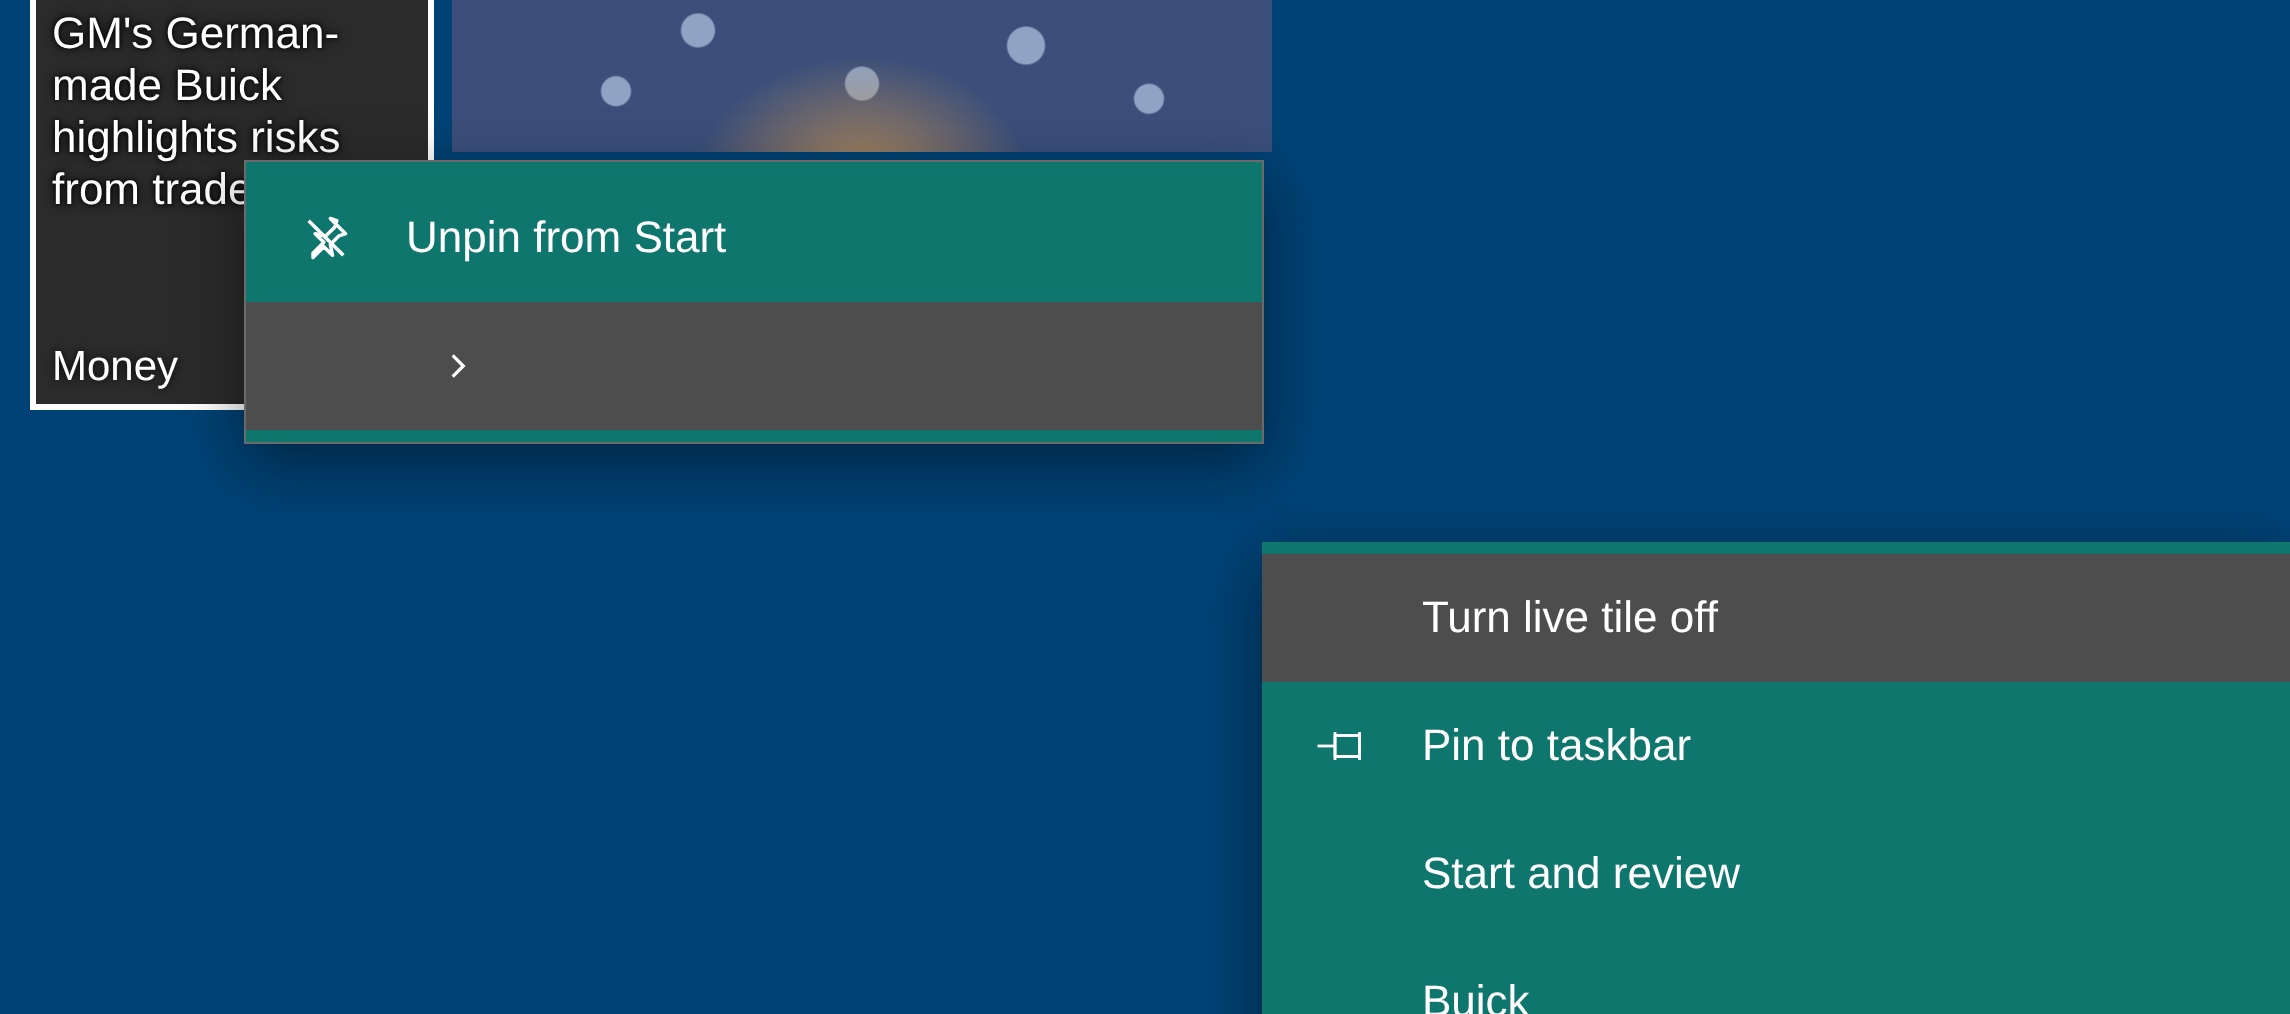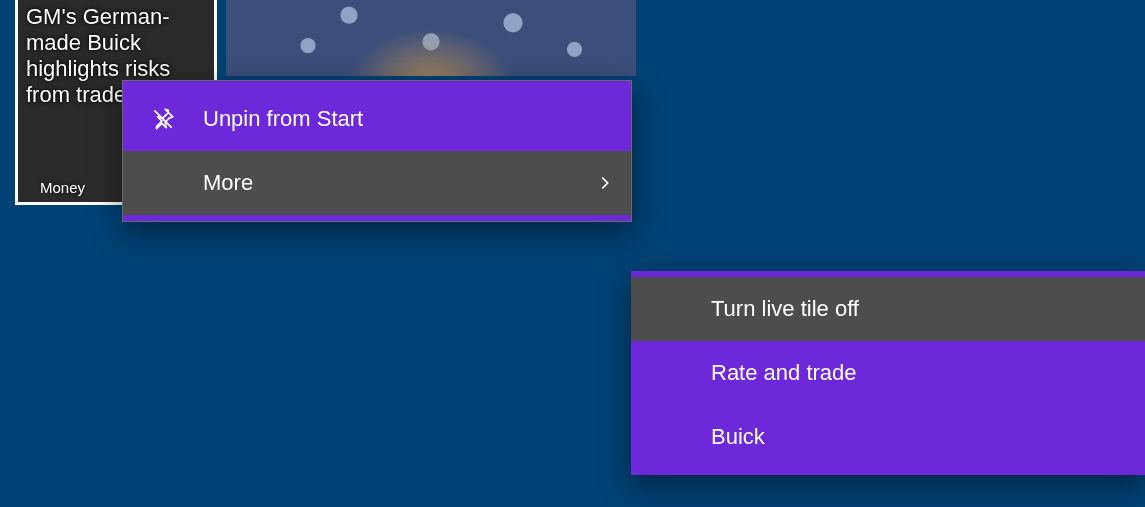--- a/index.html
+++ b/index.html
@@ -28,25 +28,24 @@
     line-height: 26px;
     font-weight: 400;
     color: #fff;
     padding: 4px 8px 0 8px;
     text-shadow: 0 0 6px rgba(0,0,0,.9), 0 0 2px #000;
   }
   .tile-app {
     position: absolute;
     left: 8px;
     bottom: 6px;
-    font-size: 15px;
+    font-size: 21px;
     font-weight: 400;
     color: #fff;
     text-shadow: 0 0 4px rgba(0,0,0,.9);
-    margin-left: 14px;
   }
   .tile-img-overlay {
     position: absolute;
     inset: 0;
     background:
       radial-gradient(circle at 30% 120%, rgba(150,20,30,.85) 0%, rgba(150,20,30,0) 55%),
       linear-gradient(180deg, rgba(40,30,60,.9) 0%, rgba(60,30,40,.9) 100%);
     z-index: -1;
   }
   .tile2-img {
@@ -58,21 +57,21 @@
       radial-gradient(circle at 70% 30%, #8fa4c4 0 9px, transparent 10px),
       radial-gradient(circle at 50% 55%, #8fa4c4 0 8px, transparent 9px),
       radial-gradient(circle at 20% 60%, #8fa4c4 0 7px, transparent 8px),
       radial-gradient(circle at 85% 65%, #8fa4c4 0 7px, transparent 8px),
       #3b4f7a;
   }
 
   
   .menu {
     position: absolute;
-    background: #6d28d9;
+    background: #0f766e;
     box-shadow: 0 10px 30px rgba(0,0,0,.45);
     padding: 6px 0;
     box-sizing: border-box;
   }
   .menu.primary { border: 1px solid #6a6a6a; }
   .menu-item {
     display: flex;
     align-items: center;
     height: 64px;
     color: #fff;
@@ -127,40 +126,50 @@
         <line x1="4" y1="4" x2="20" y2="20"></line>
       </svg>
     </span>
     <span class="label-slot">Unpin from Start</span>
     <span class="chevron-slot"></span>
   </div>
 
 
   <div class="menu-item hover">
     <span class="icon-slot"></span>
-    <span class="label-slot">More</span>
     <span class="chevron-slot">
       <svg width="16" height="16" viewBox="0 0 24 24" fill="none" stroke="#fff" stroke-width="2.4">
         <polyline points="8 4 16 12 8 20"></polyline>
       </svg>
     </span>
   </div>
 
 </div>
 
 <div class="menu" style="left:631px; top:228px; width:514px;margin-top:43px;">
 
   <div class="menu-item hover">
     <span class="icon-slot"></span>
     <span class="label-slot">Turn live tile off</span>
   </div>
 
+  <div class="menu-item">
+    <span class="icon-slot">
+      <svg width="28" height="20" viewBox="0 0 32 20" fill="none" stroke="#fff" stroke-width="1.6">
+        <rect x="12" y="4" width="14" height="12" stroke-linejoin="round"></rect>
+        <line x1="12" y1="2" x2="12" y2="18"></line>
+        <line x1="26" y1="2" x2="26" y2="18"></line>
+        <line x1="2" y1="10" x2="12" y2="10"></line>
+      </svg>
+    </span>
+    <span class="label-slot">Pin to taskbar</span>
+  </div>
 
   <div class="menu-item">
     <span class="icon-slot"></span>
-    <span class="label-slot">Rate and trade</span>
+    <span class="label-slot">Start and review</span>
   </div>
 
   <div class="menu-item">
     <span class="icon-slot"></span>
     <span class="label-slot">Buick</span>
   </div>
 </div>
 
 </body></html>

